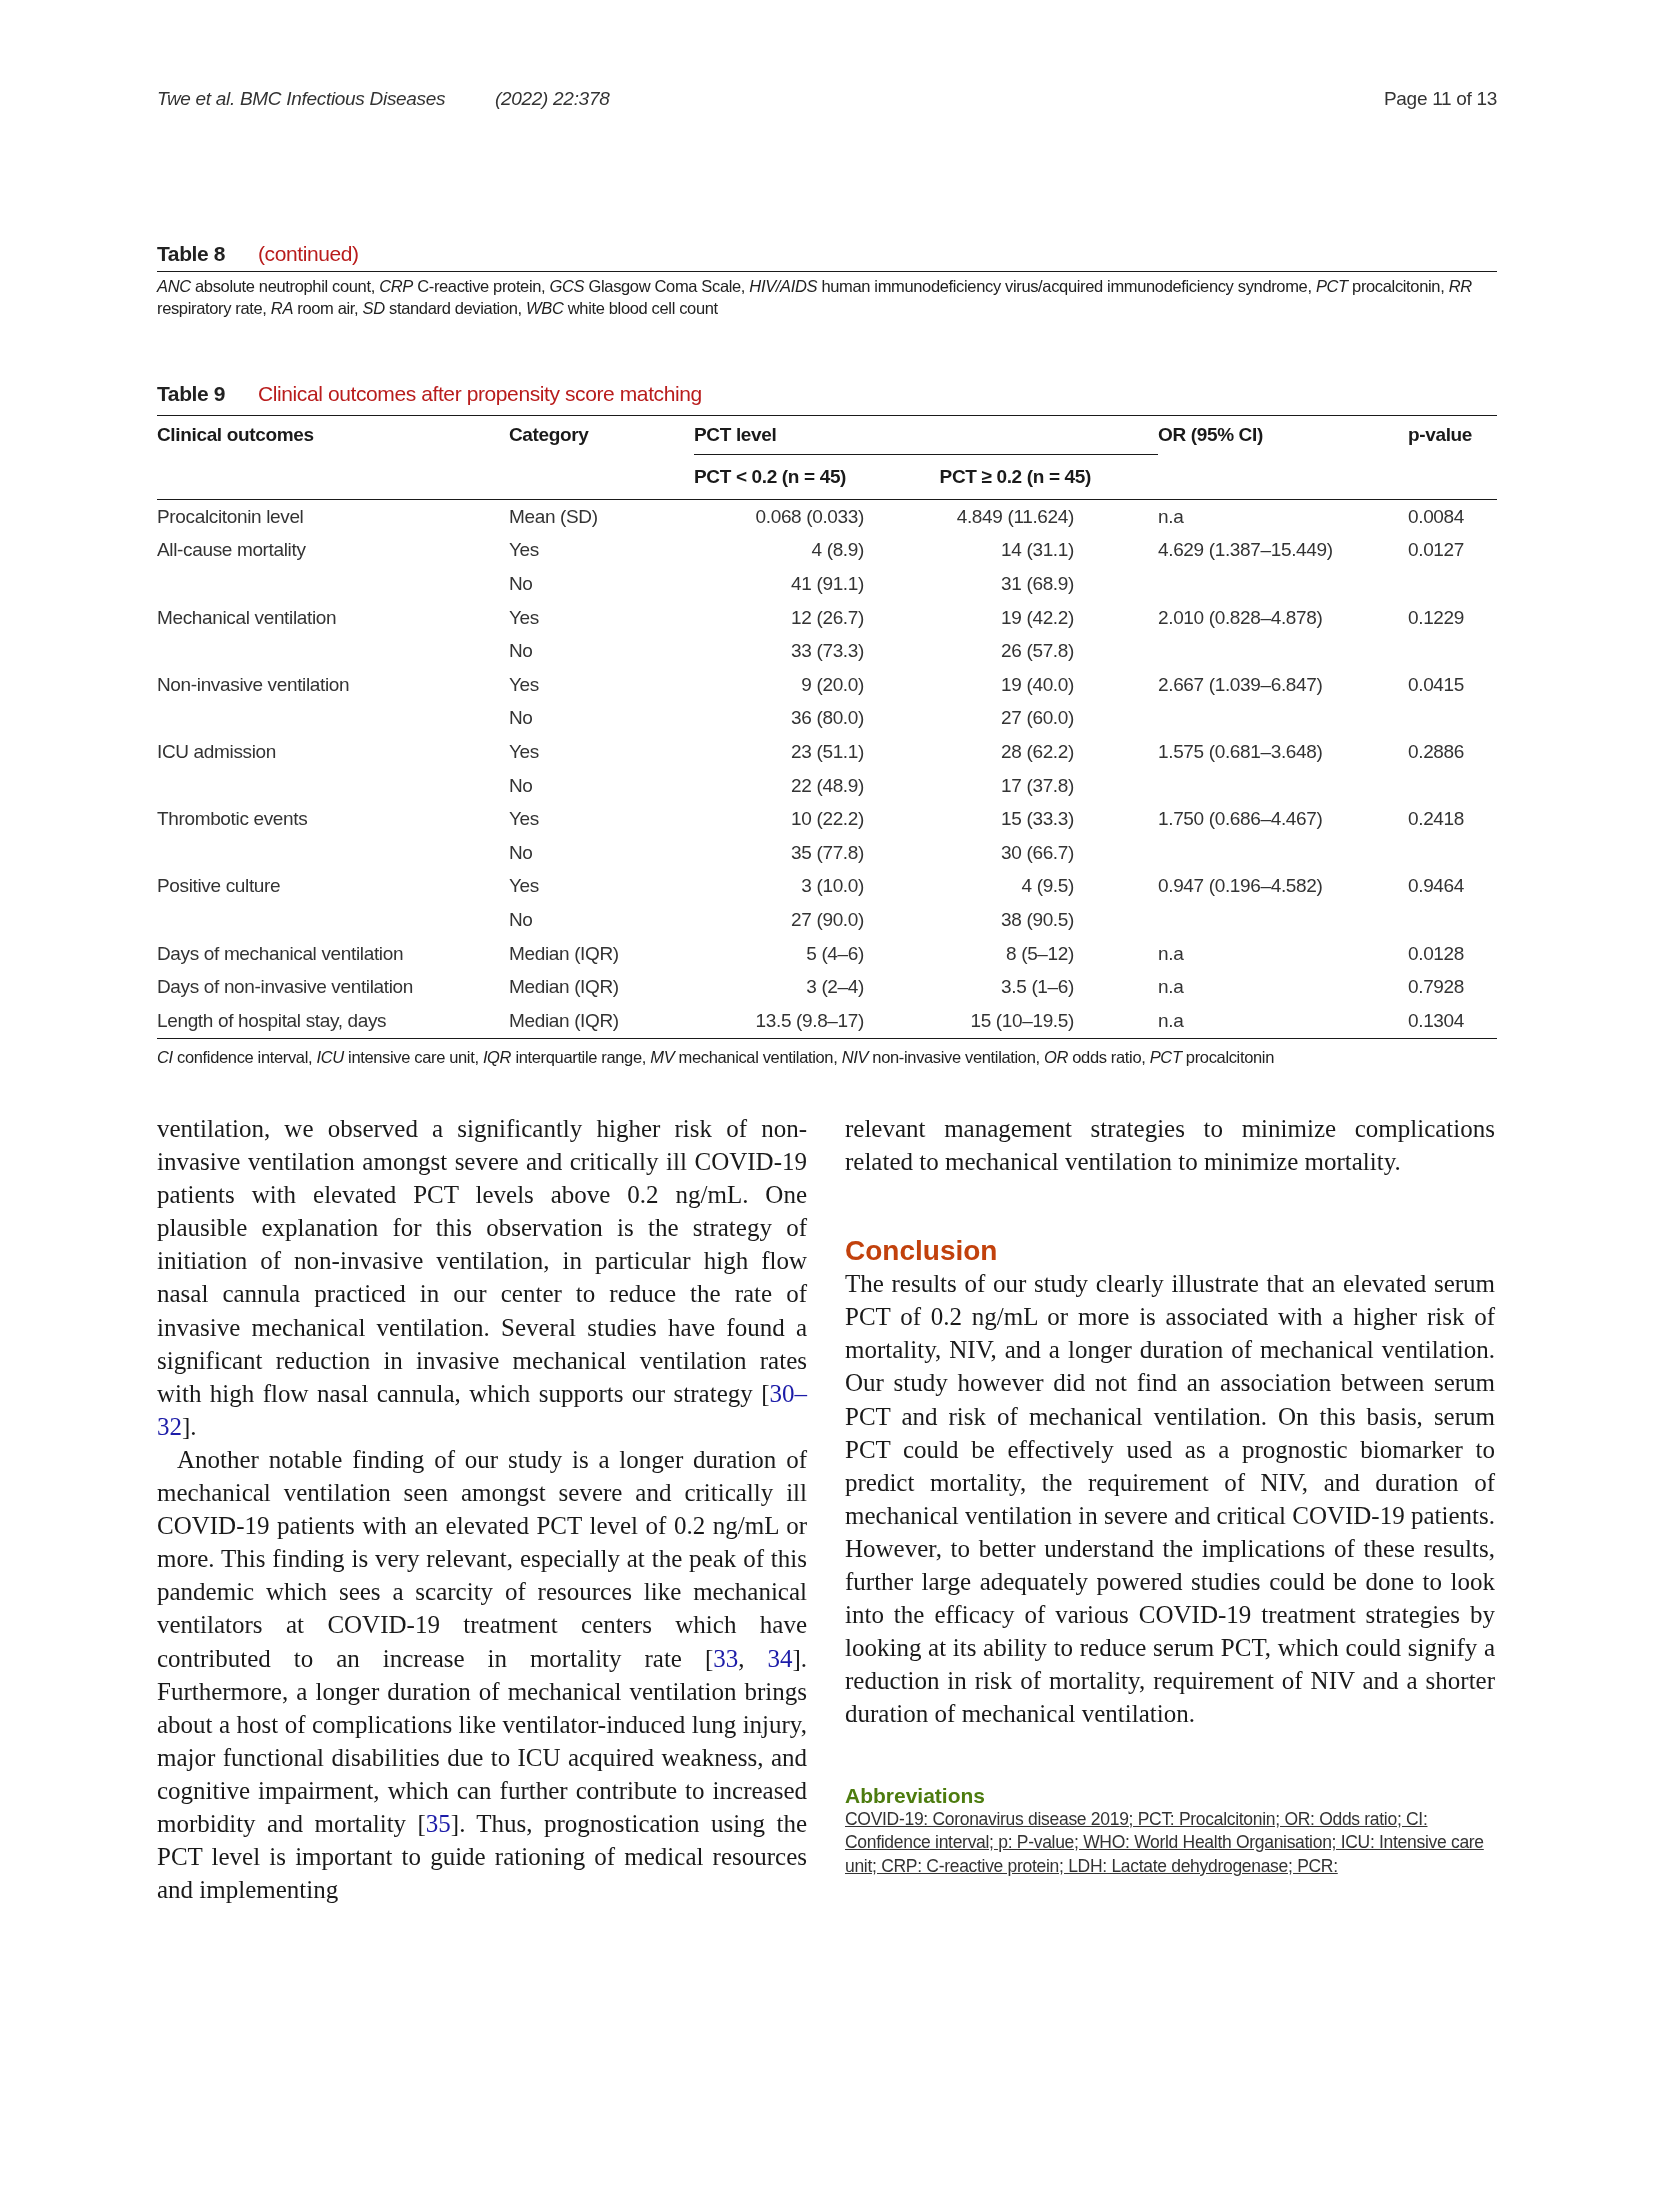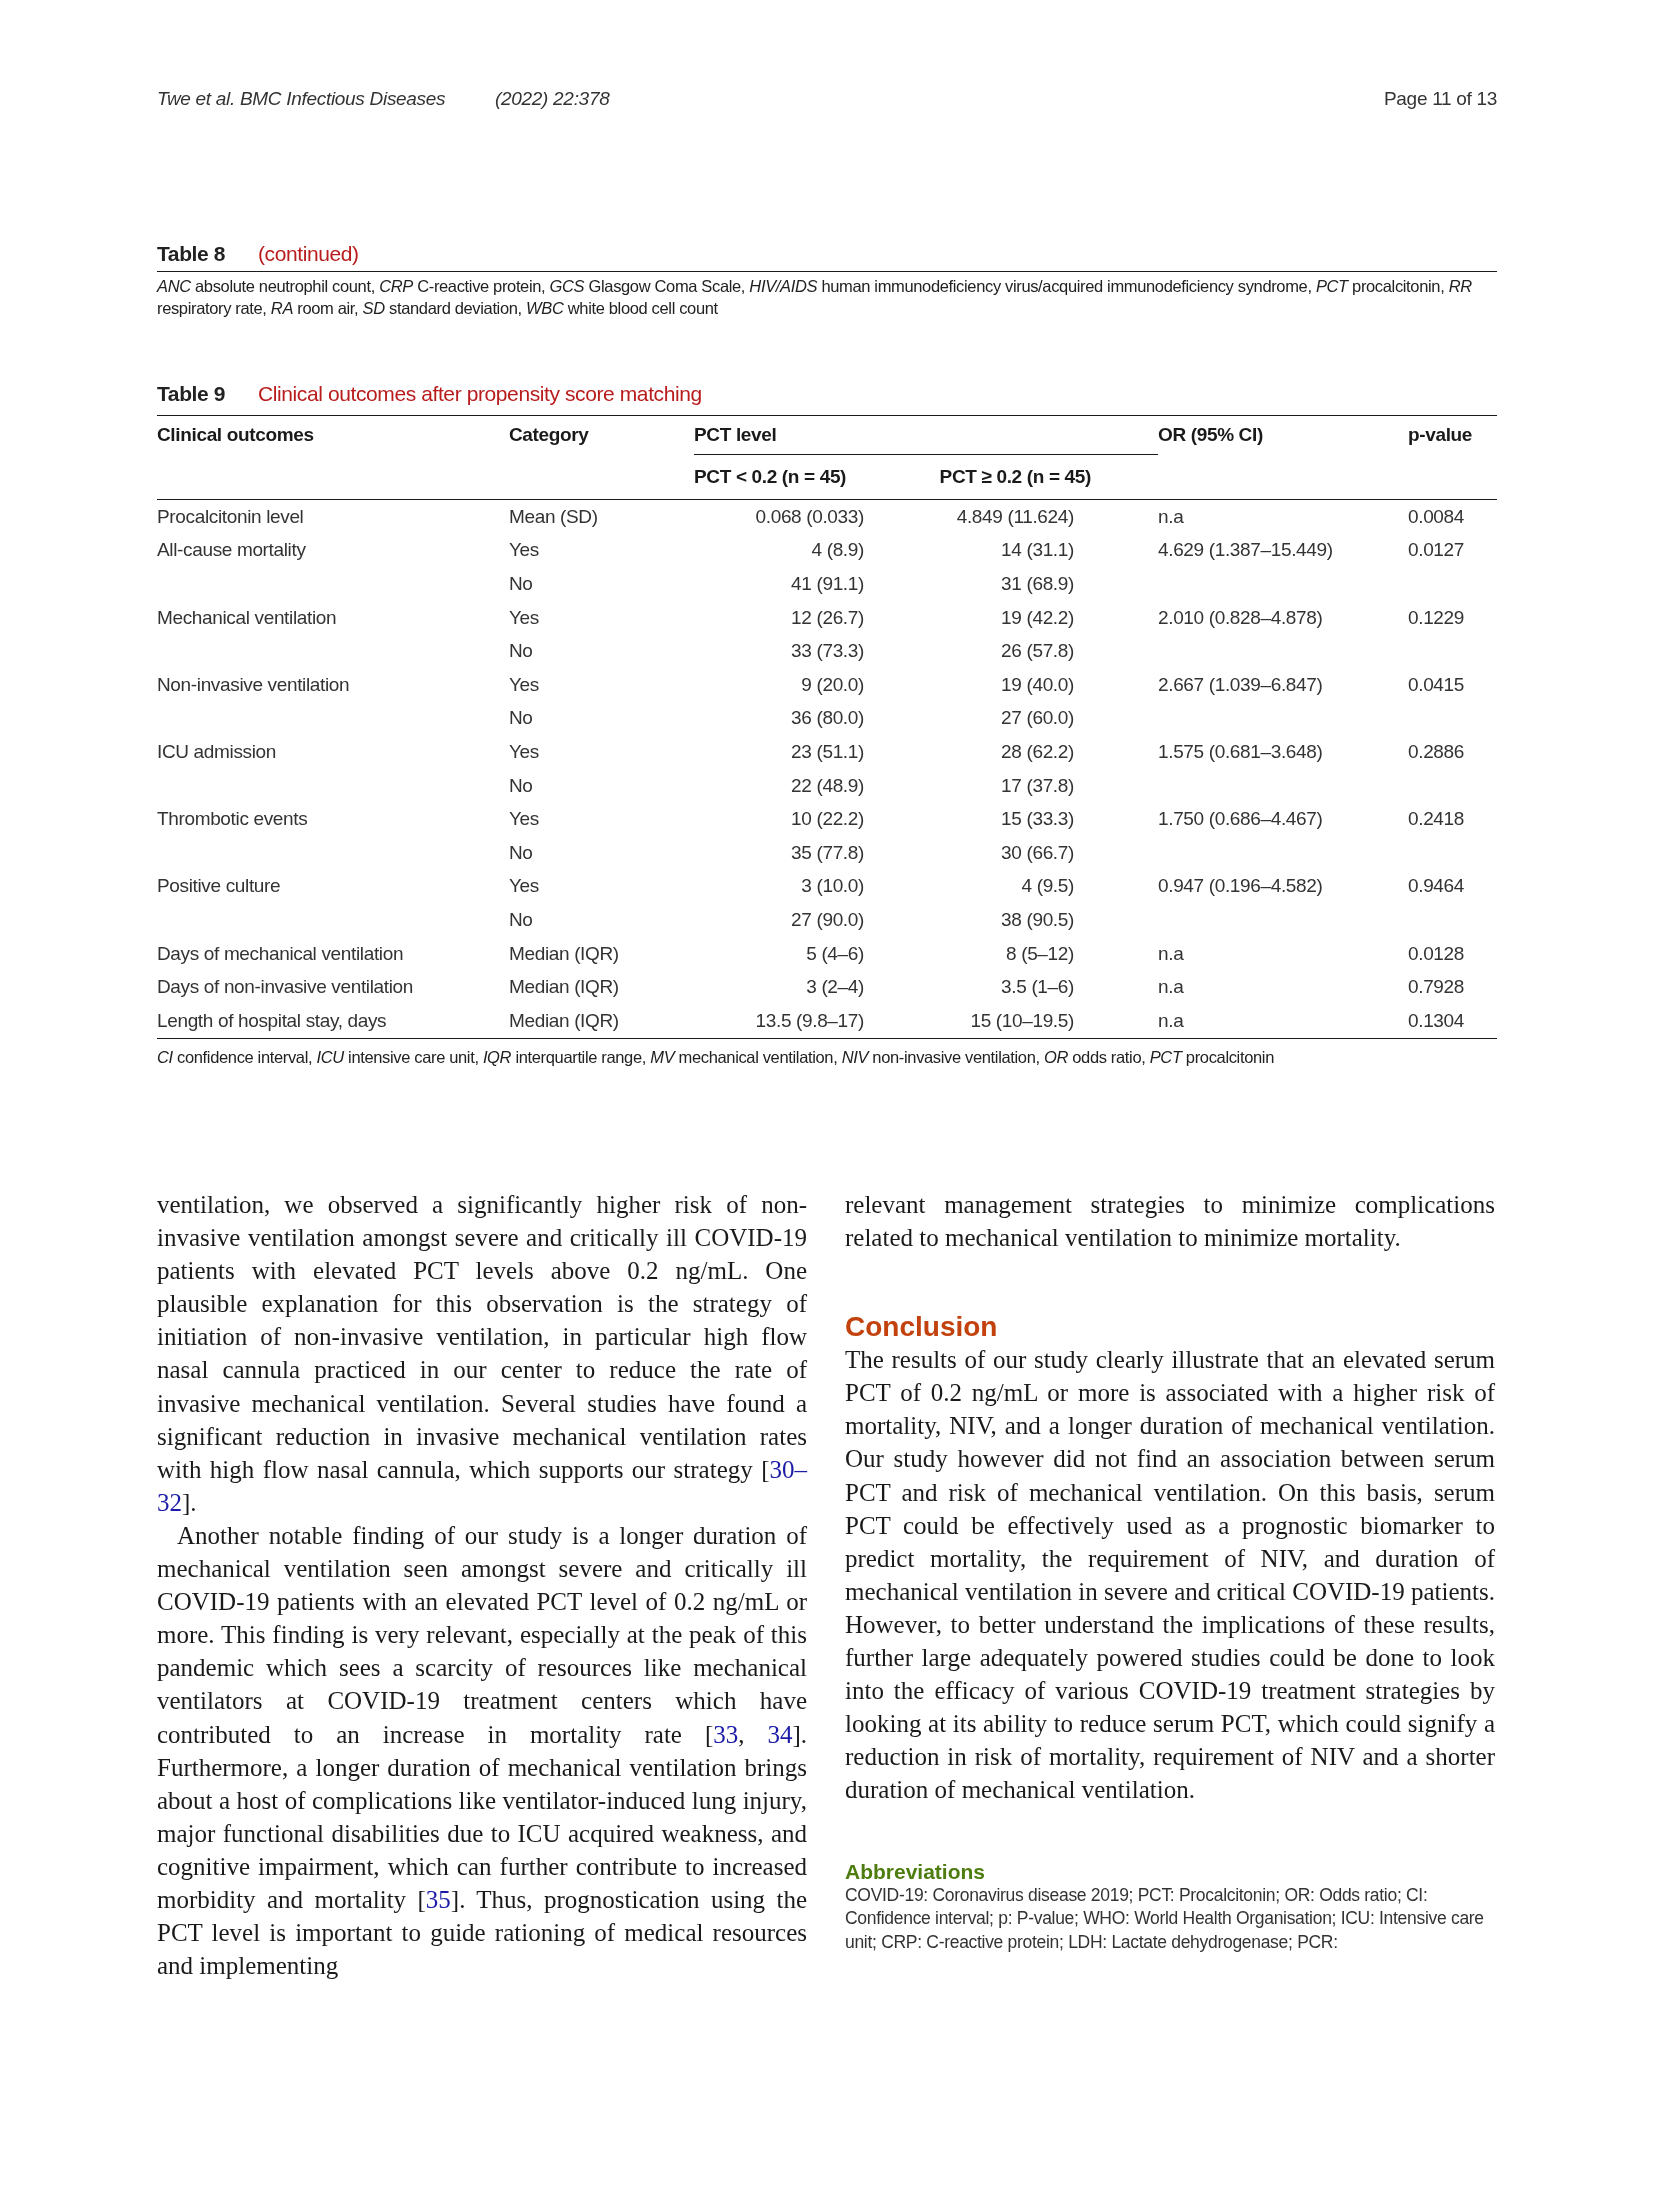--- a/index.html
+++ b/index.html
@@ -40,29 +40,29 @@
   .c-cat { width: 185px; }
   .c-g1 { width: 232px; }
   .c-g2 { width: 232px; }
   .c-or { width: 250px; }
   .c-p { width: 89px; }
   .g1-val { display: inline-block; width: 170px; text-align: right; }
   .g2-val { display: inline-block; width: 148px; text-align: right; }
   .t9 .footnote { margin-top: 7px; }
 
   
-  .col { position: absolute; top: 1188px; width: 650px; font-size: 25px; line-height: 33.1px; color: #1a1a1a; text-align: justify; }
+  .col { position: absolute; top: 1112px; width: 650px; font-size: 25px; line-height: 33.1px; color: #1a1a1a; text-align: justify; }
   .col p { margin: 0; }
   .col-left { left: 157px; }
   .col-right { left: 845px; }
   .indent { text-indent: 20px; }
   .ref { color: #1c1ca8; }
   .section-heading { font-size: 28px; font-weight: bold; margin: 56px 0 0 0; line-height: 33px; color: #c2410c; }
   .abbr-heading { font-size: 21px; font-weight: bold; margin: 53px 0 0 0; line-height: 24px; color: #4d7c0f; }
-  .abbr-text { font-size: 17.5px; line-height: 23.7px; color: #333; text-align: left; letter-spacing: -0.3px; }
+  .abbr-text { font-size: 17.5px; line-height: 23.7px; color: #333; text-align: left; letter-spacing: -0.3px; text-decoration: underline; }
 </style>
 </head>
 <body>
 
 <div class="running-header sans">
   <span class="journal">Twe et al. BMC Infectious Diseases</span>
   <span class="volume">(2022) 22:378</span>
   <span class="page-num">Page 11 of 13</span>
 </div>
 

